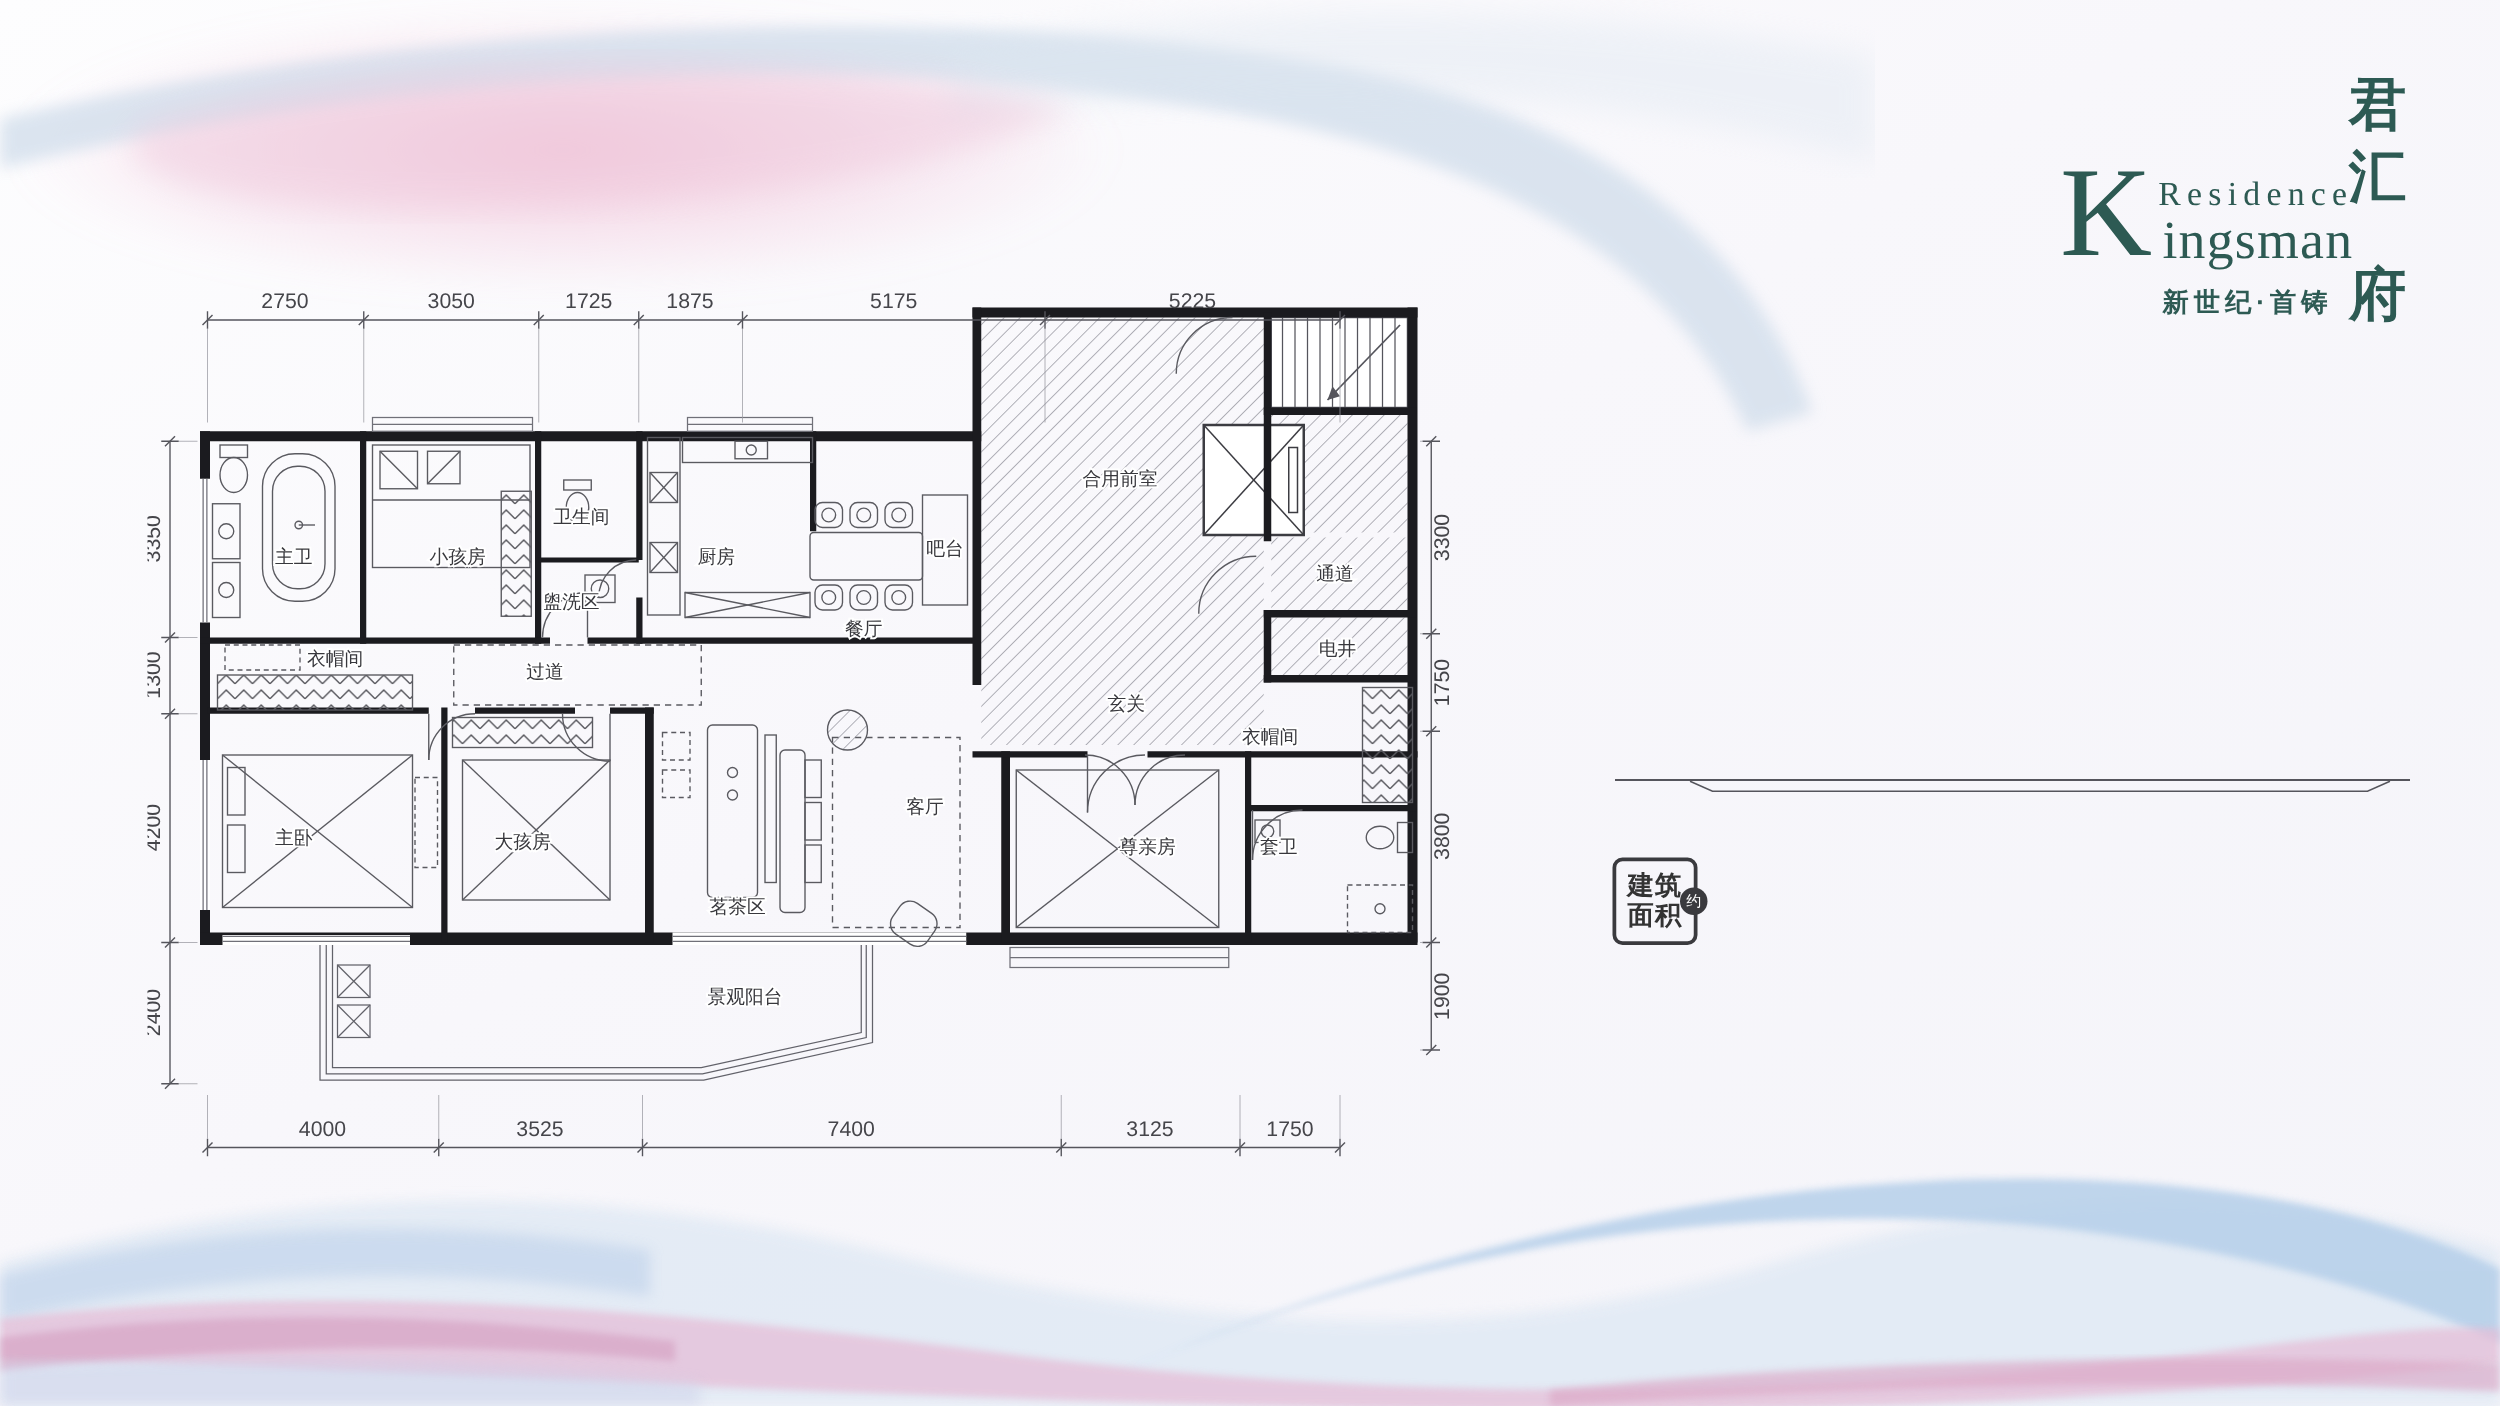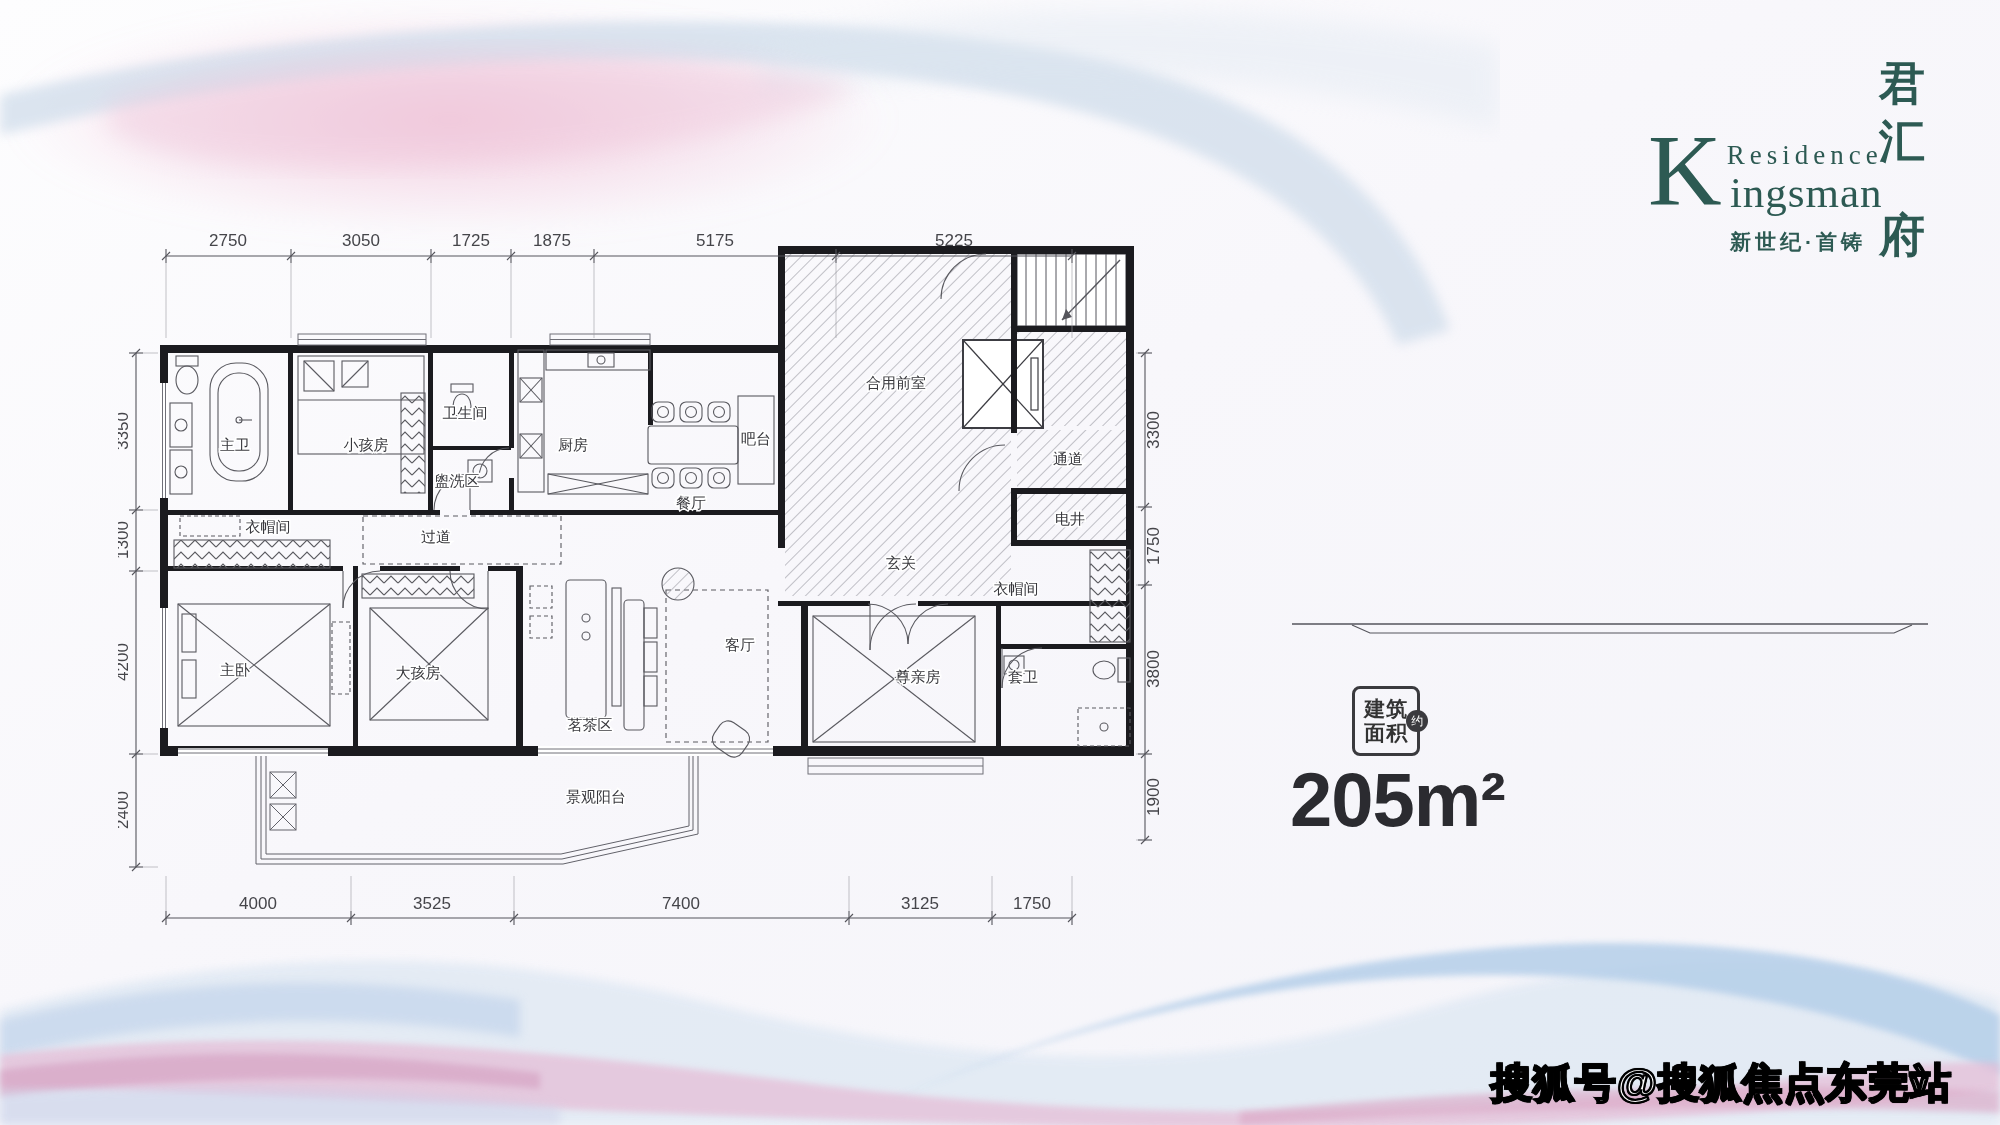--- a/index.html
+++ b/index.html
@@ -463,18 +463,16 @@
     <path d="M62,5 L80,13 L604,13 L622,5" stroke-width="1.2"></path>
   </g>
 </svg>
 
 <div id="spec-row" class="abs">
   <div id="area-badge">
     <span class="bl">建筑</span>
     <span class="bl">面积</span>
     <span id="approx-dot">约</span>
   </div>
-  <span id="area-value">205m²</span>
 </div>
 
-<div id="watermark" class="abs">搜狐号@搜狐焦点东莞站</div>
 
 </div>
 
 </body></html>

